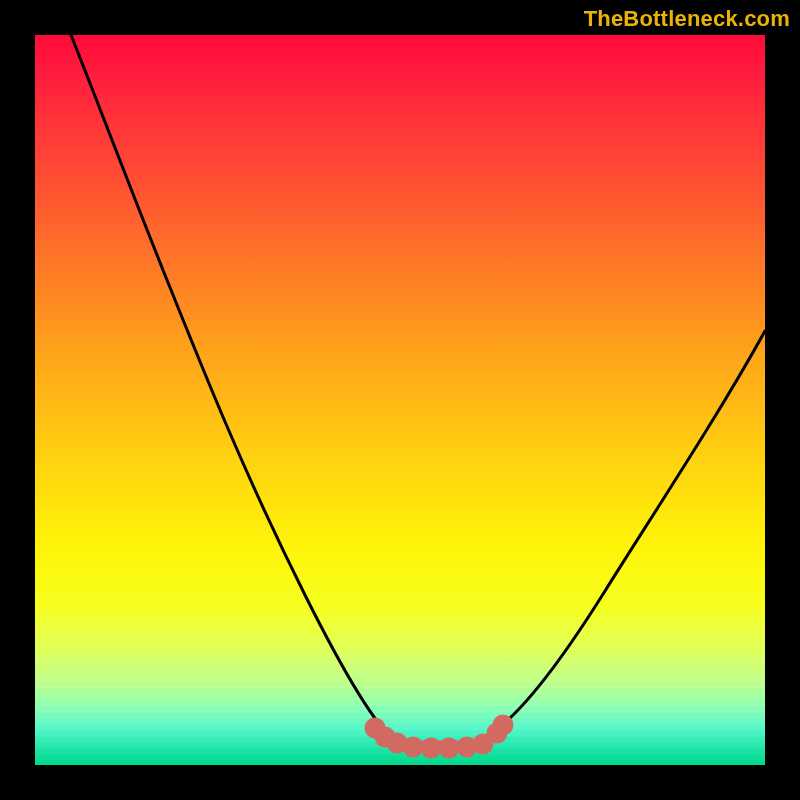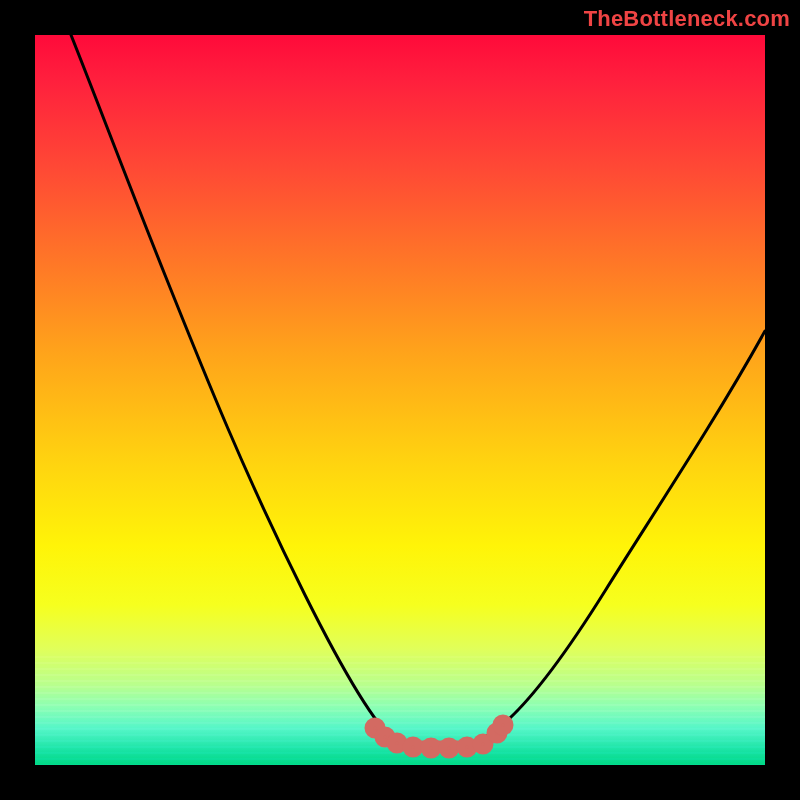--- a/index.html
+++ b/index.html
@@ -67,21 +67,21 @@
     position: absolute;
     inset: 0;
   }
   .watermark {
     position: absolute;
     top: 6px;
     right: 10px;
     font-family: Arial, Helvetica, sans-serif;
     font-size: 22px;
     font-weight: 600;
-    color: #ef4444;
+    color: #eab308;
     letter-spacing: 0.2px;
     user-select: none;
   }
 </style>
 </head>
 <body>
 
 <div class="frame">
 
   <div class="plot">

